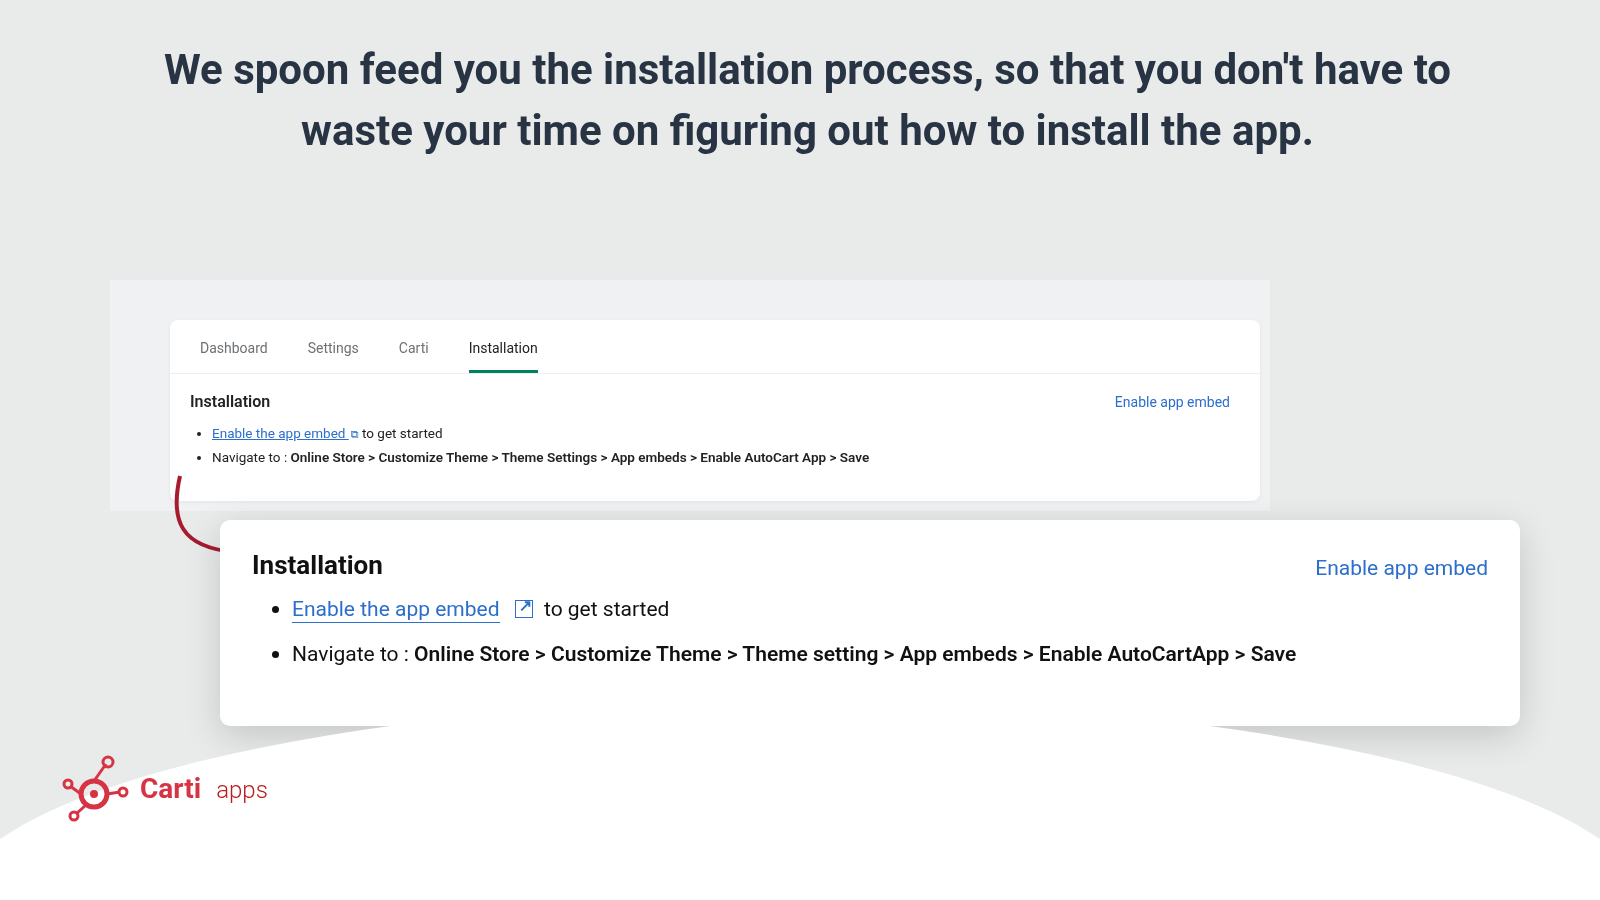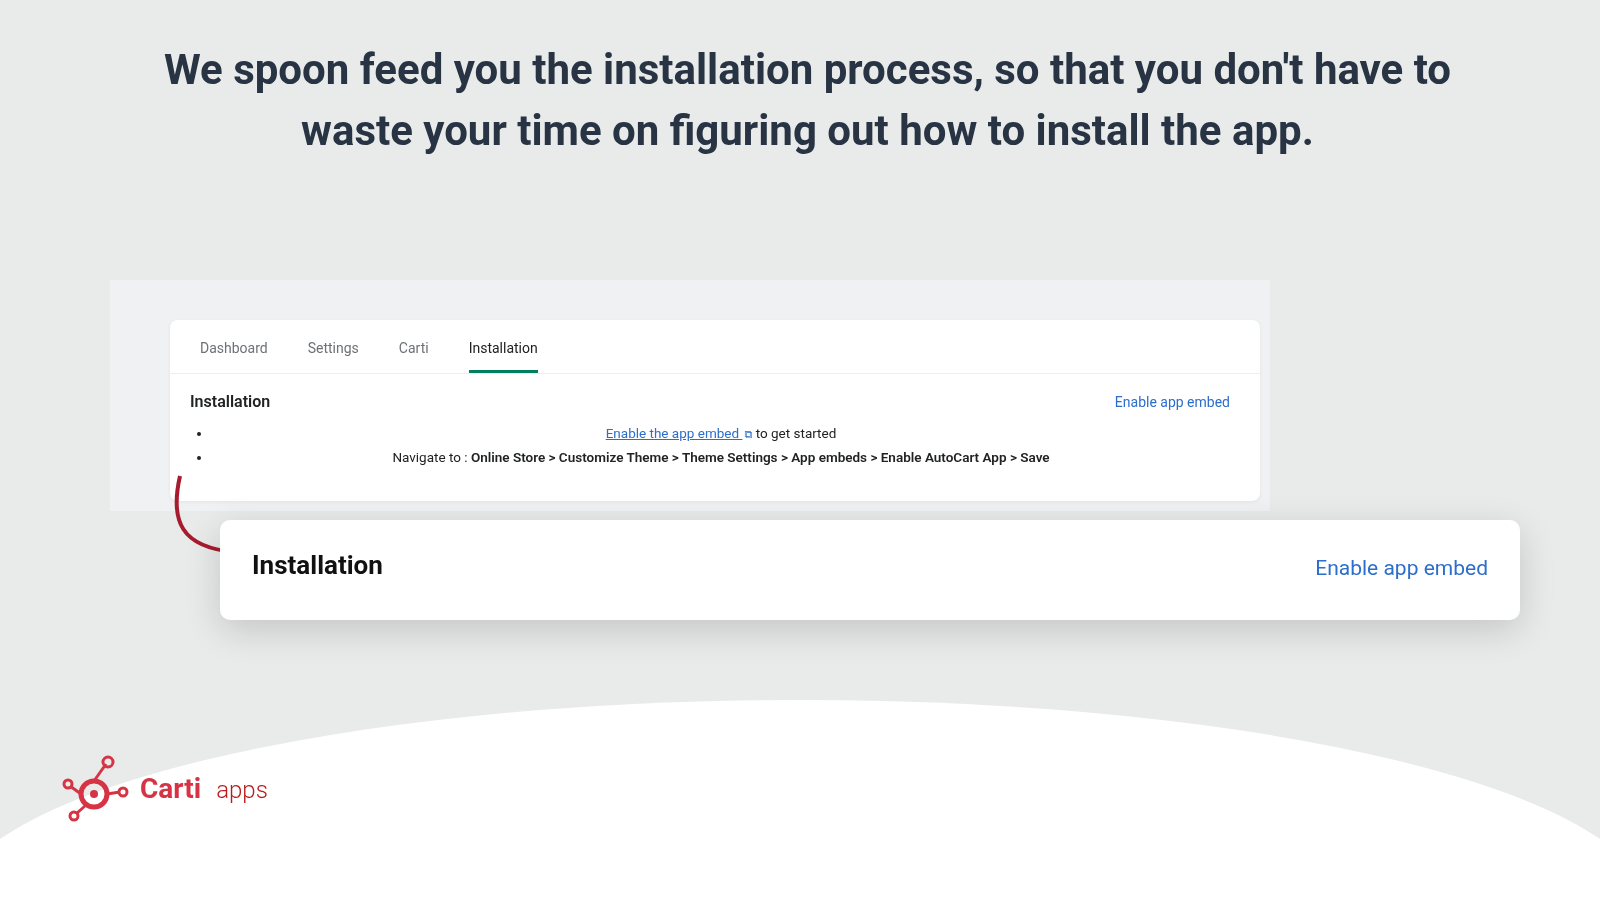--- a/index.html
+++ b/index.html
@@ -47,21 +47,21 @@
   .card-body-sm {
     padding: 18px 30px 28px 20px;
   }
   .row-head-sm {
     display: flex; justify-content: space-between; align-items: center;
     margin-bottom: 14px;
   }
   .row-head-sm h3 { font-size: 16px; font-weight: 600; color: #202223; }
   .link-blue-sm { color: #2c6ecb; font-size: 14px; cursor: pointer; }
   .bullets-sm { list-style: disc; padding-left: 22px; font-size: 13.5px; color: #202223; }
-  .bullets-sm li { margin-bottom: 8px; text-align: center; }
+  .bullets-sm li { margin-bottom: 8px; }
   .link-inline-sm { color: #2c6ecb; text-decoration: underline; }
   .ext-icon-sm { font-size: 11px; color: #2c6ecb; margin-left: 2px; display:inline-block; }
   .bold-path { font-weight: 600; }
 
   .card-large {
     position: absolute;
     top: 520px;
     left: 220px;
     width: 1300px;
     background: #fff;
@@ -153,20 +153,31 @@
 <svg class="arrow-svg" viewBox="0 0 110 100">
   <path d="M30 6 C 20 50, 30 78, 86 82" fill="none" stroke="#a61c2e" stroke-width="4"></path>
   <path d="M86 82 L72 72 M86 82 L72 92" fill="none" stroke="#a61c2e" stroke-width="4" stroke-linecap="round"></path>
 </svg>
 
 <div class="card-large">
   <div class="row-head-lg">
     <h2>Installation</h2>
     <span class="link-blue-lg">Enable app embed</span>
   </div>
+  <ul class="bullets-lg">
+    <li>
+      <span class="link-inline-lg">Enable the app embed</span>
+      <span class="ext-icon-lg"></span>
+      <span> to get started</span>
+    </li>
+    <li>
+      <span>Navigate to : </span>
+      <span class="bold-path">Online Store &gt; Customize Theme &gt; Theme setting &gt; App embeds &gt; Enable AutoCartApp &gt; Save</span>
+    </li>
+  </ul>
 </div>
 
 <div class="wave"></div>
 
 <div class="logo">
   <svg class="logo-svg" viewBox="0 0 72 72">
     <circle cx="32" cy="42" r="13" fill="none" stroke="#d63444" stroke-width="5"></circle>
     <circle cx="32" cy="42" r="4" fill="#d63444"></circle>
     <line x1="32" y1="29" x2="44" y2="12" stroke="#d63444" stroke-width="3"></line>
     <circle cx="46" cy="10" r="5" fill="none" stroke="#d63444" stroke-width="3"></circle>

